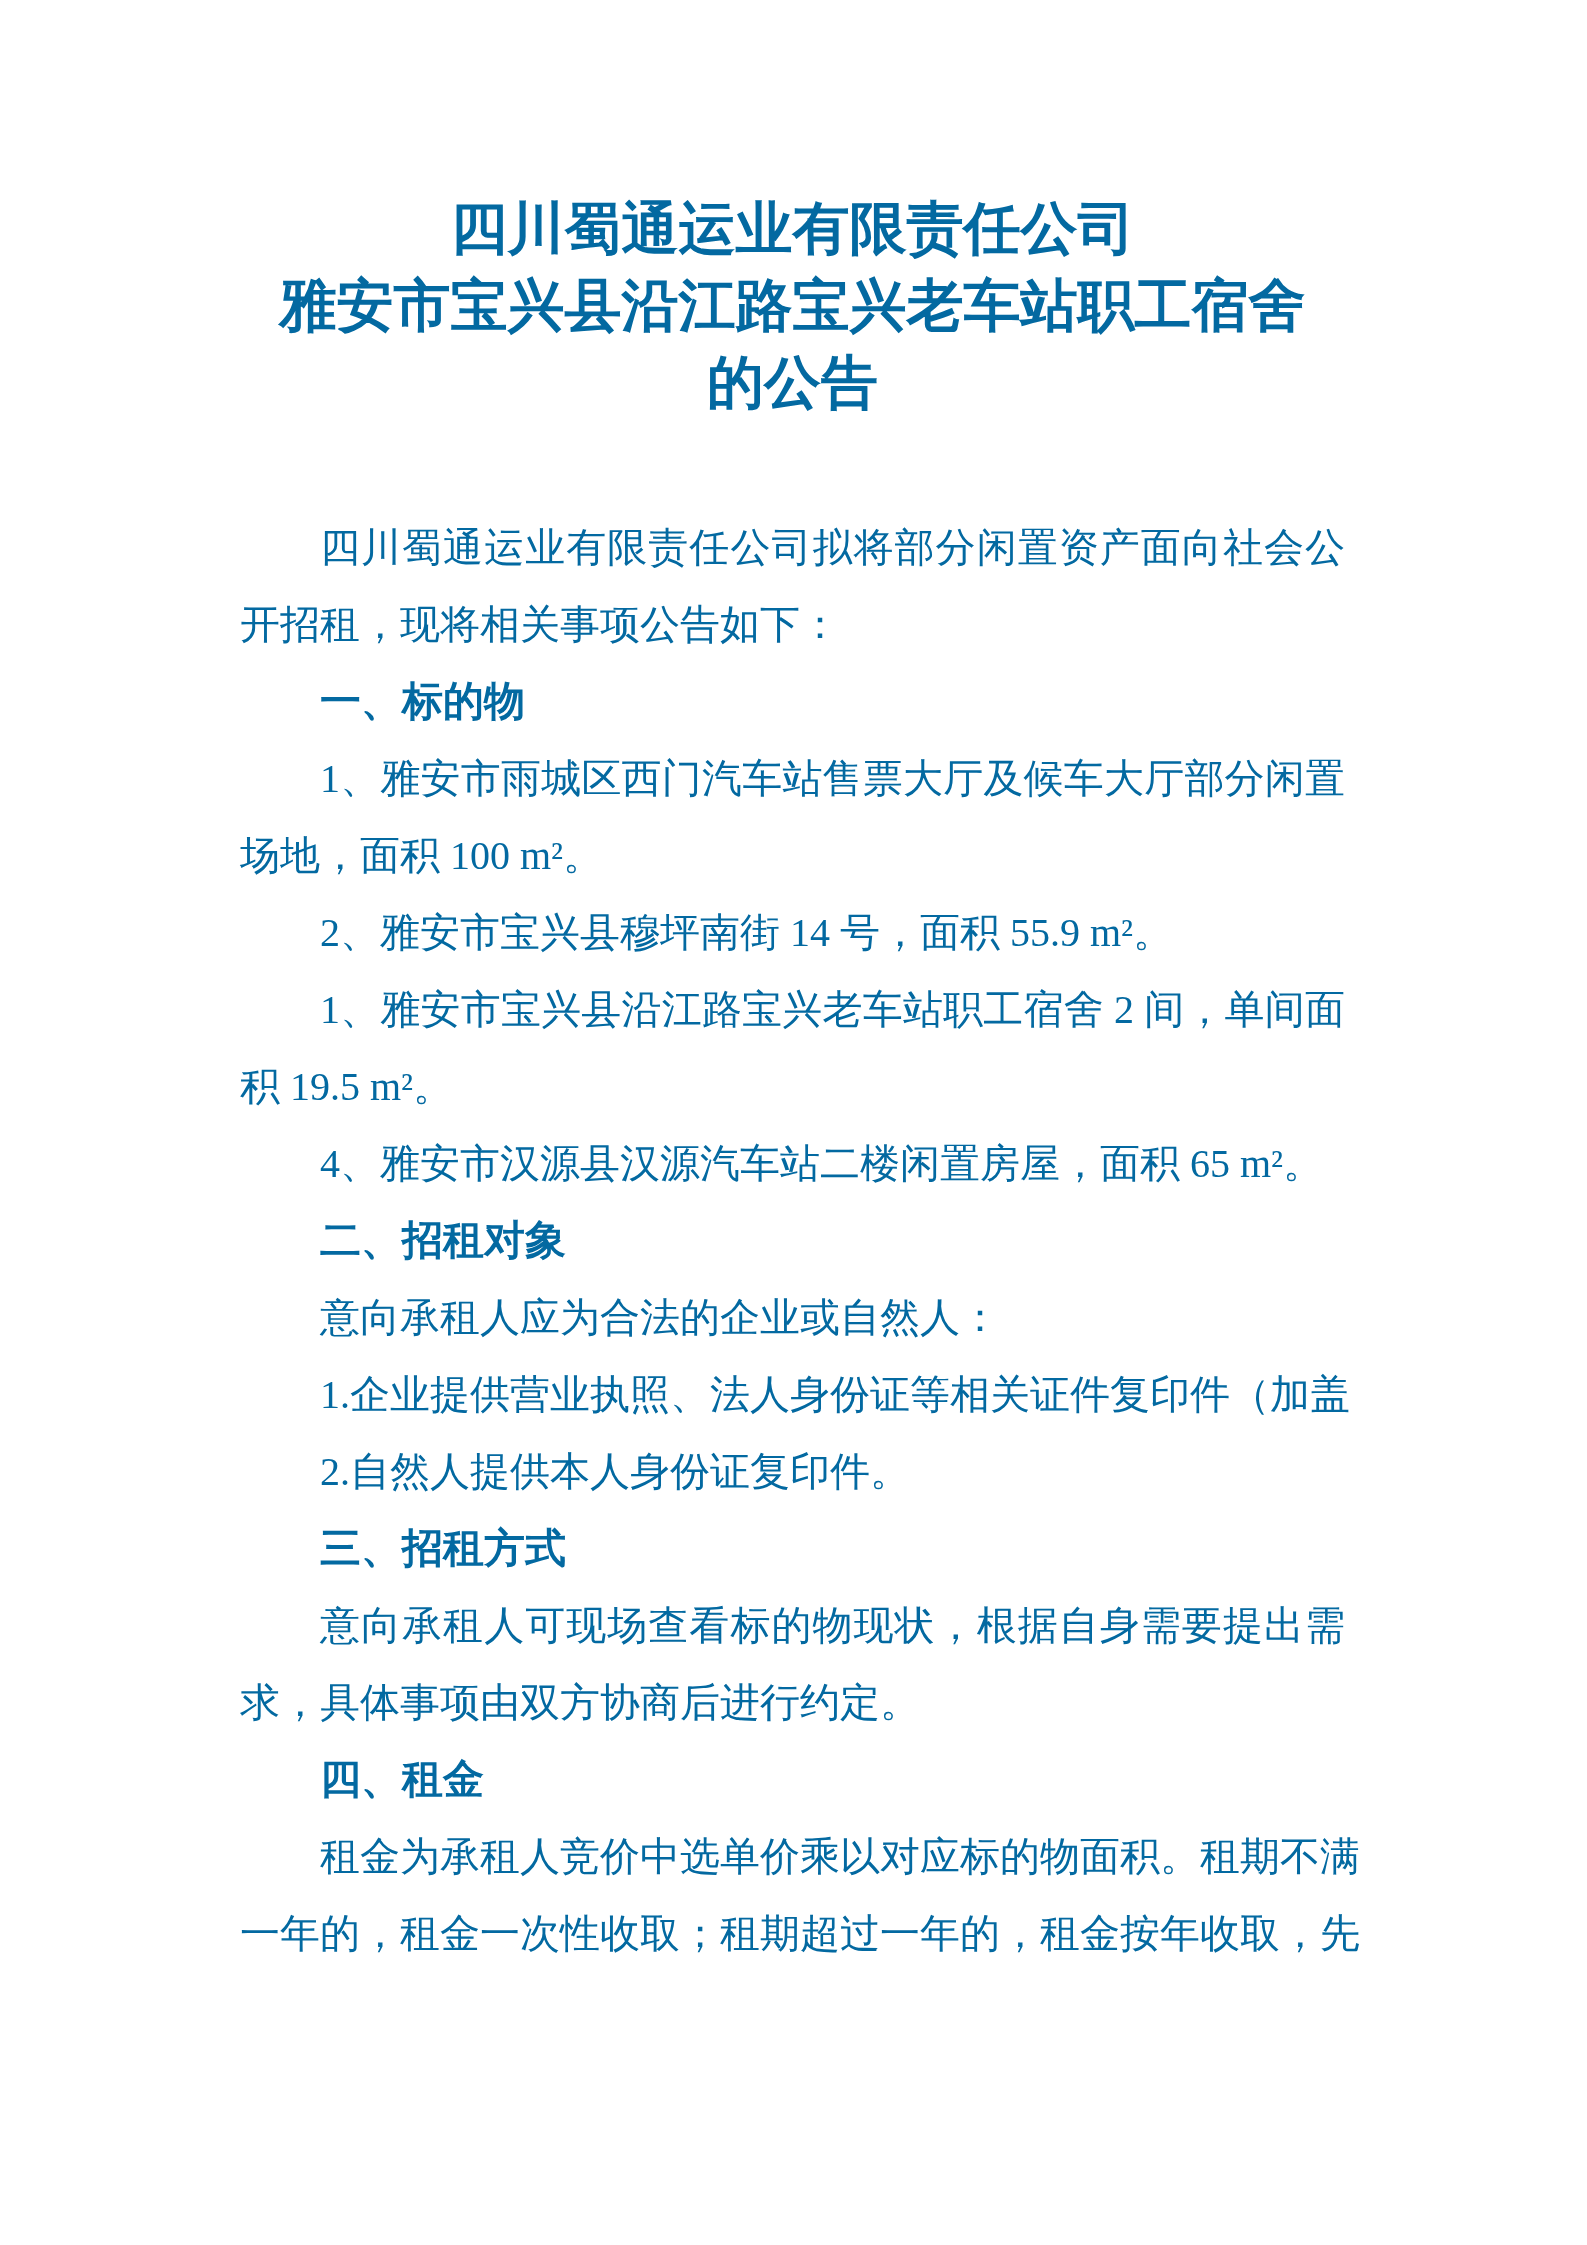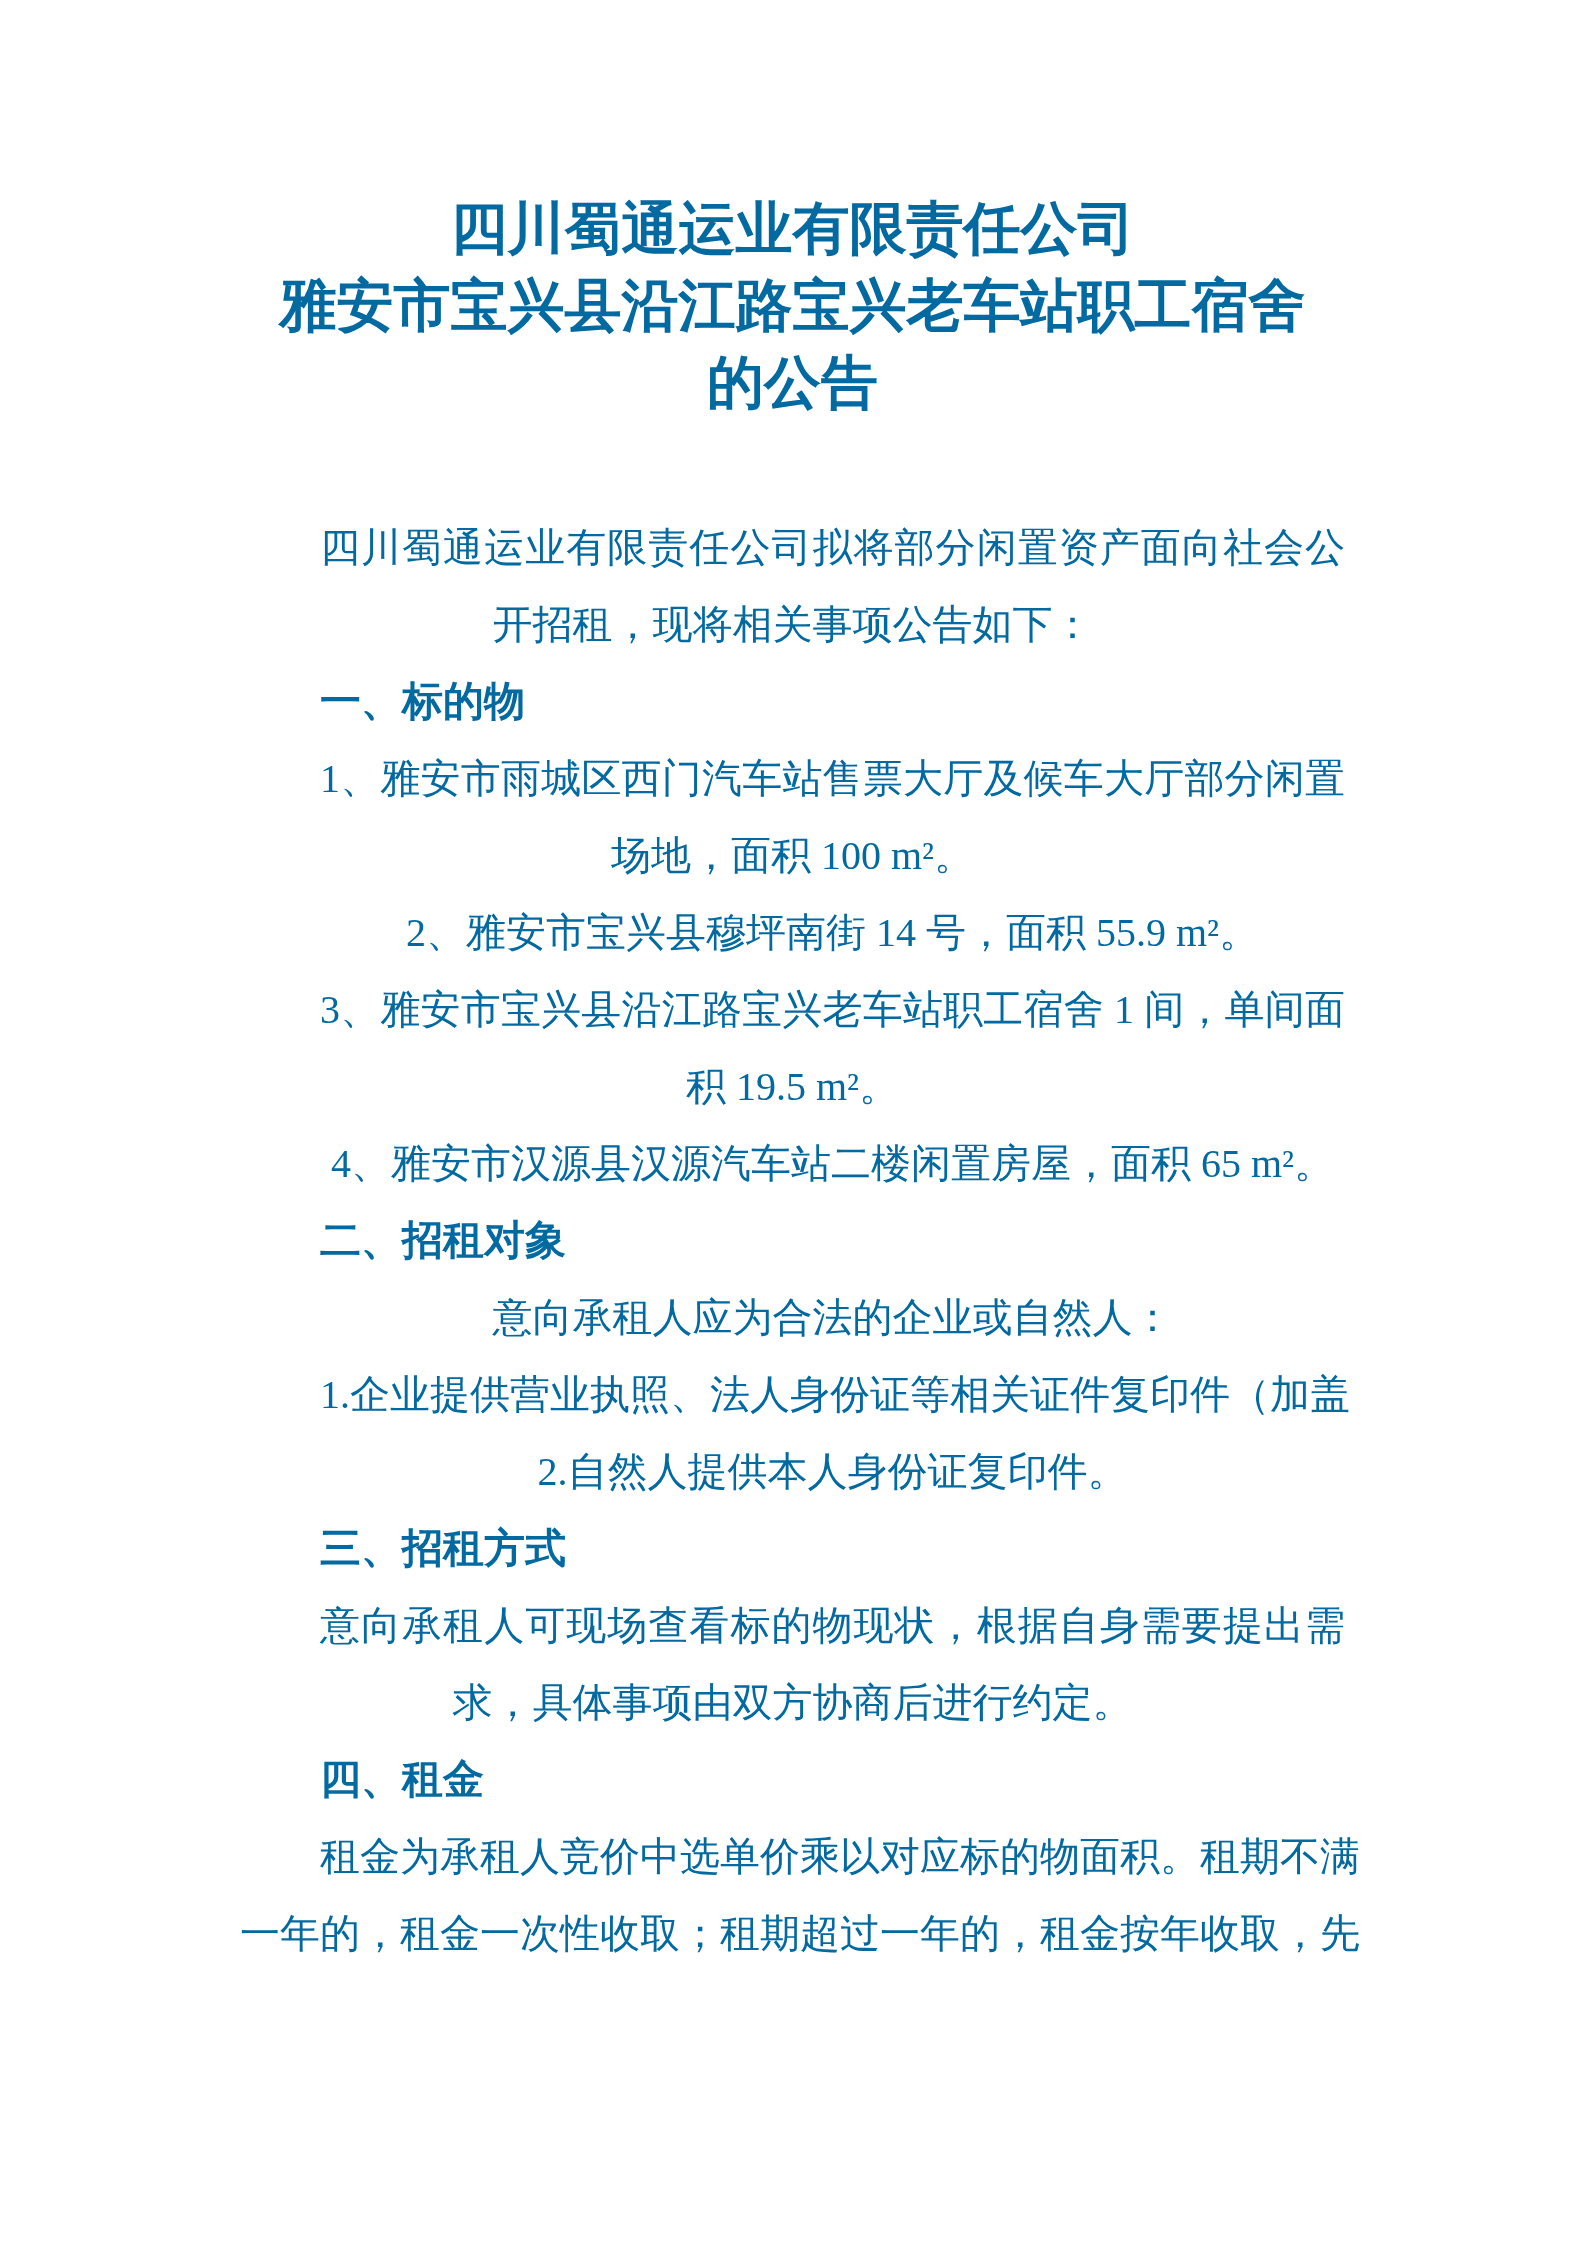--- a/index.html
+++ b/index.html
@@ -35,21 +35,20 @@
     text-align: center;
     white-space: nowrap;
   }
   
   .b {
     font-family: "Liberation Serif", "DejaVu Serif", serif;
     font-size: 40px;
     line-height: 77px;
     height: 77px;
     white-space: nowrap;
-    text-align: center;
   }
   
   .h {
     font-family: "Liberation Sans", "DejaVu Sans", sans-serif;
     font-weight: bold;
     font-size: 41px;
     line-height: 77px;
     height: 77px;
     white-space: nowrap;
   }
@@ -75,21 +74,21 @@
       <div class="t">的公告</div>
     </div>
 
     <div class="b ind j">四川蜀通运业有限责任公司拟将部分闲置资产面向社会公</div>
     <div class="b">开招租，现将相关事项公告如下：</div>
 
     <div class="h ind">一、标的物</div>
     <div class="b ind j">1、雅安市雨城区西门汽车站售票大厅及候车大厅部分闲置</div>
     <div class="b">场地，面积 100 m²。</div>
     <div class="b ind">2、雅安市宝兴县穆坪南街 14 号，面积 55.9 m²。</div>
-    <div class="b ind j">3、雅安市宝兴县沿江路宝兴老车站职工宿舍 1 间，单间面</div>
+    <div class="b ind j">1、雅安市宝兴县沿江路宝兴老车站职工宿舍 2 间，单间面</div>
     <div class="b">积 19.5 m²。</div>
     <div class="b ind">4、雅安市汉源县汉源汽车站二楼闲置房屋，面积 65 m²。</div>
 
     <div class="h ind">二、招租对象</div>
     <div class="b ind">意向承租人应为合法的企业或自然人：</div>
     <div class="b ind j">1.企业提供营业执照、法人身份证等相关证件复印件（加盖</div>
     <div class="b ind">2.自然人提供本人身份证复印件。</div>
 
     <div class="h ind">三、招租方式</div>
     <div class="b ind j">意向承租人可现场查看标的物现状，根据自身需要提出需</div>

